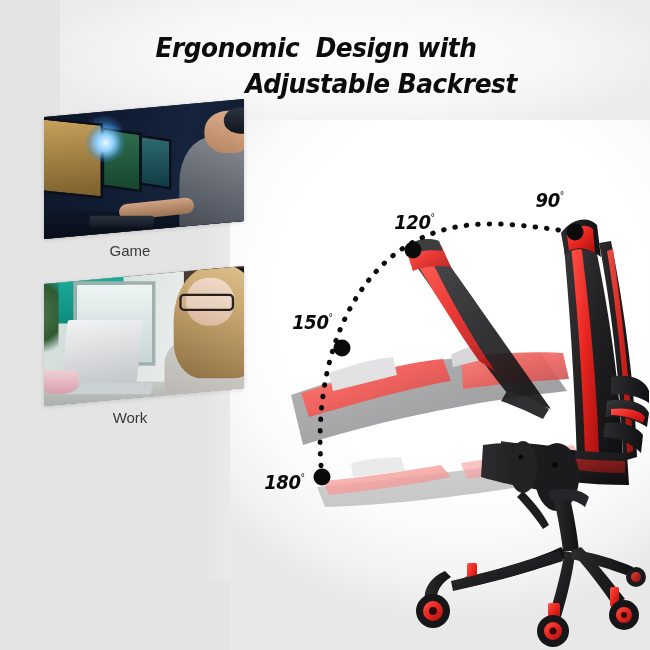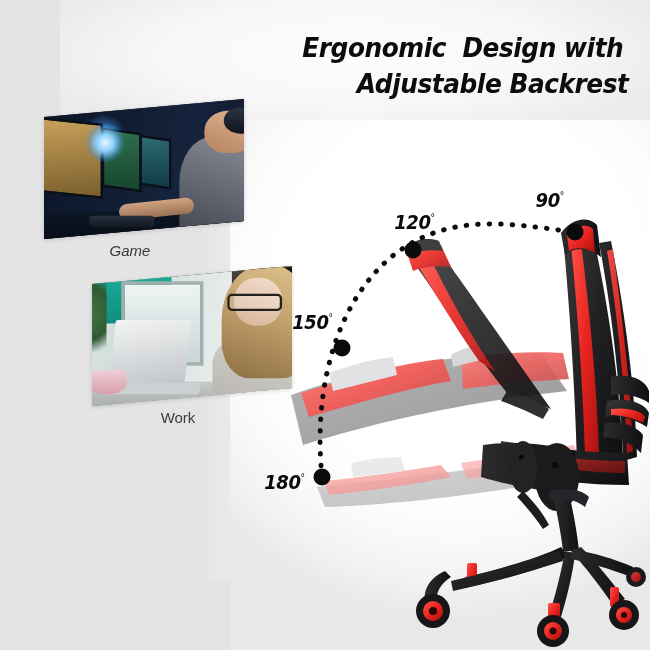--- a/index.html
+++ b/index.html
@@ -24,21 +24,21 @@
         #fdfdfd 0%, #f7f7f7 60%, #ebebeb 100%);
   }
   .bg-white-mid{
     position:absolute;left:200px;top:100px;width:180px;height:480px;
     background:linear-gradient(90deg,#e4e4e4 0%, #f4f4f4 45%, #fdfdfd 100%);
   }
 
   
   .title{
     position:absolute;left:0;top:30px;width:650px;
-    text-align:right;
+    text-align:center;
     pointer-events:none;
   }
   .title-line{
     font-family:"DejaVu Sans",sans-serif;
     font-weight:bold;font-style:italic;
     color:#0c0c0c;
     letter-spacing:-0.5px;
     font-size:27px;
     line-height:36px;
     transform:scaleX(0.92);
@@ -62,21 +62,21 @@
   .thumb-inner{
     position:absolute;left:-10px;top:-10px;right:-10px;bottom:-10px;
     transform:skewY(5.2deg) scale(1.14);
   }
   .thumb-label{
     width:260px;text-align:center;
     font-size:15px;color:#3a3a3a;
     margin-top:12px;
     font-family:"Liberation Sans",sans-serif;
   }
-  .tb1{top:108px;font-style:italic;} .tb2{top:275px;margin-left:48px;} .tb3{top:443px;}
+  .tb1{top:108px;} .tb2{top:275px;} .tb3{top:443px;}
 
   
   .ph-game{
     background:
       radial-gradient(circle 26px at 34% 30%, rgba(140,200,255,.95) 0%, rgba(60,140,220,.55) 40%, rgba(20,50,110,0) 75%),
       linear-gradient(105deg,#0b1424 0%,#101c33 38%,#16233c 62%,#0d1526 100%);
     position:absolute;inset:0;
   }
   .ph-game .mon{position:absolute;background:linear-gradient(170deg,#c8a15c,#7b5f2c);border:2px solid #0a0f18;}
   .ph-game .m1{left:6%;top:20%;width:26%;height:44%;transform:skewY(6deg);}

